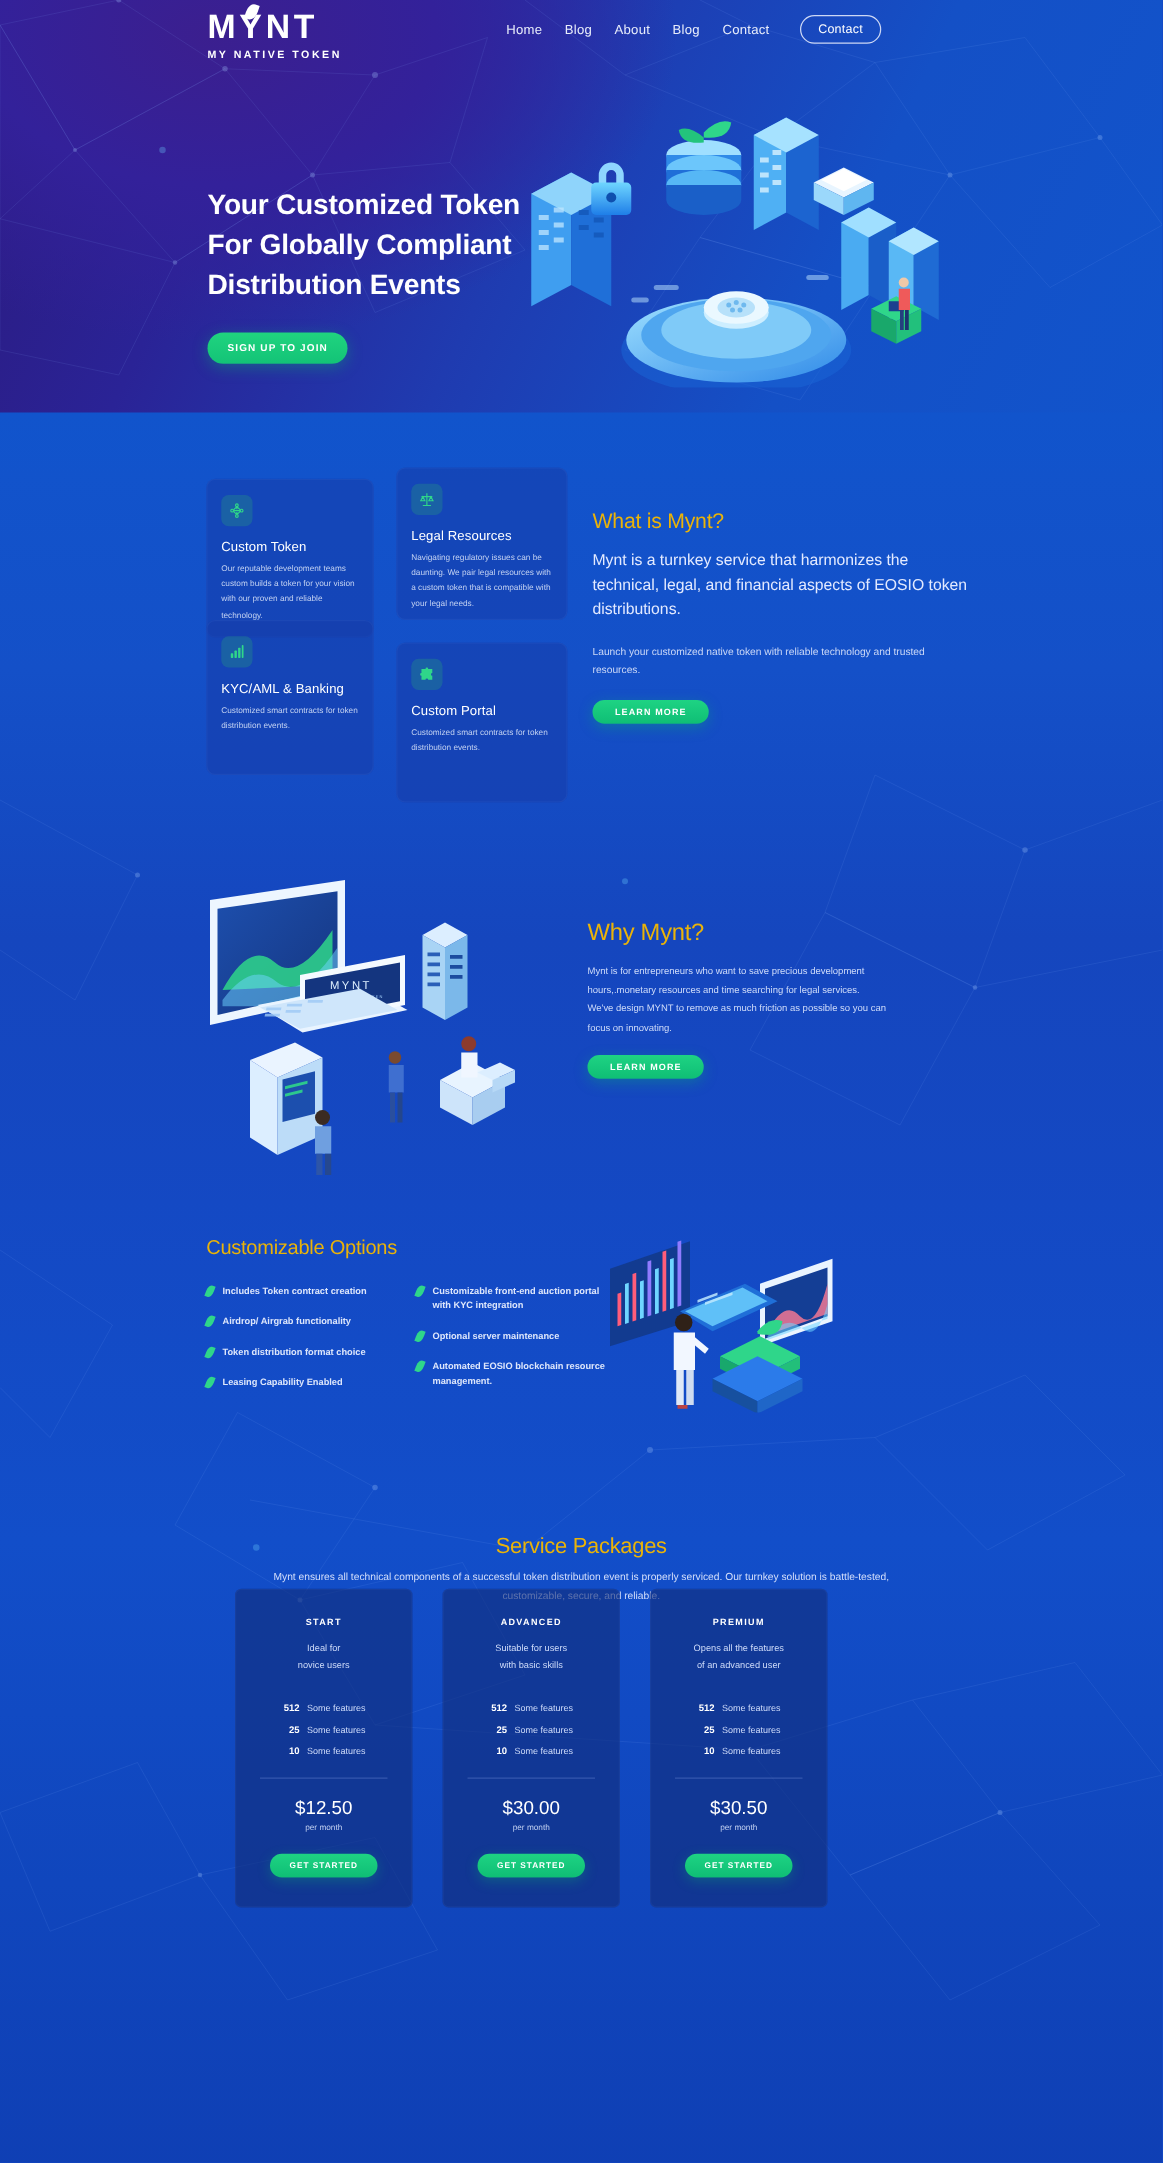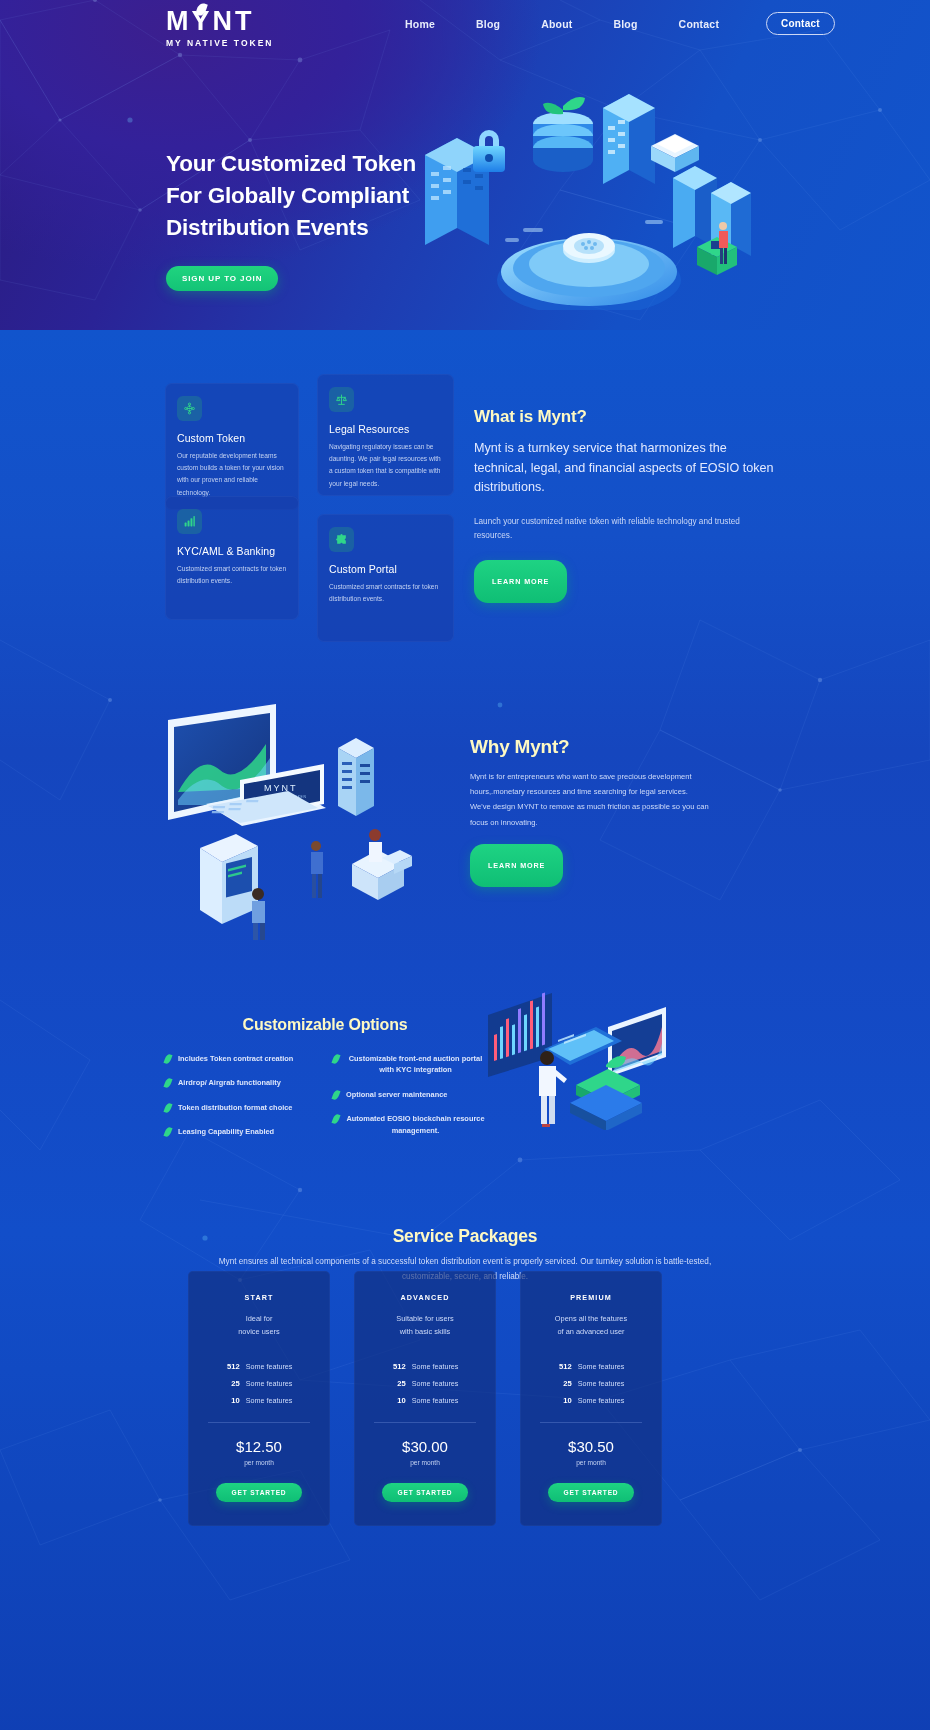--- a/index.html
+++ b/index.html
@@ -38,21 +38,21 @@
     color:#fff; position:relative; display:inline-block;
   }
   .leaf {
     position:absolute; left:31px; top:-5px; width:9px; height:13px;
     background:#fff; border-radius:60% 0 60% 0; transform:rotate(18deg);
   }
   .logo-sub {
     font-size:8.5px; font-weight:700; letter-spacing:2.0px;
     color:#fff; margin-top:3px;
   }
-  .nav { position:absolute; left:405px; top:12px; display:flex; align-items:center; gap:41px;font-weight:bold; }
+  .nav { position:absolute; left:405px; top:12px; display:flex; align-items:center; gap:18px; }
   .nav a {
     color:#e8edfb; font-size:10.5px; text-decoration:none; letter-spacing:.2px;
   }
   .nav .cta {
     border:1px solid #cdd8f5; border-radius:13px; padding:5px 14px;
     font-size:10px; color:#fff; margin-left:6px;
   }
 
   
   .hero-text { position:absolute; left:166px; top:148px; width:300px; z-index:20; }
@@ -91,43 +91,43 @@
     font-size:10.5px; font-weight:400; color:#fff;
     margin:11px 0 0 12px; letter-spacing:.1px;
   }
   .card p {
     font-size:6.6px; line-height:1.85; color:#c3d2f2;
     margin:6px 12px 0 12px;
   }
 
   
   .what { position:absolute; left:474px; top:407px; width:300px; }
-  .h2 { font-size:17px; font-weight:700; color:#fef9c3; letter-spacing:-.2px; }
+  .h2 { font-size:17px; font-weight:400; color:#eab308; letter-spacing:-.2px; }
   .what .lead {
     font-size:12.6px; line-height:1.55; color:#e3eaff; margin-top:12px; font-weight:300;
   }
   .what .sub {
     font-size:8.2px; line-height:1.75; color:#cbd8f7; margin-top:17px;
   }
   .btn-learn {
     display:inline-block; background:linear-gradient(180deg,#1ed383,#0fbe75);
     color:#fff; font-size:7.2px; font-weight:700; letter-spacing:.9px;
-    border-radius:14px; padding:17px 18px; margin-top:17px; border:none;
+    border-radius:14px; padding:5px 18px; margin-top:17px; border:none;
     box-shadow:0 3px 11px rgba(10,180,110,.35);
   }
 
   
   .why-art { position:absolute; left:160px; top:700px; width:300px; height:240px; }
   .why { position:absolute; left:470px; top:736px; width:240px; }
   .why .h2 { font-size:19px; }
   .why p { font-size:7.6px; line-height:2.0; color:#cfdcfa; margin-top:11px; }
   .why .btn-learn { margin-top:14px; }
 
   
-  .opts { position:absolute; left:165px; top:1016px; width:320px;text-align:center; }
+  .opts { position:absolute; left:165px; top:990px; width:320px; }
   .opts .h2 { font-size:16px; }
   .opt-cols { display:flex; gap:16px; margin-top:19px;font-weight:bold; }
   .opt-col { width:155px; }
   .opt {
     display:flex; gap:7px; align-items:flex-start; margin-bottom:13px;
   }
   .opt .leafbullet {
     width:6px; height:10px; flex:0 0 6px; margin-top:1px;
     background:#2fd68a; border-radius:60% 0 60% 0; transform:rotate(20deg);
   }

